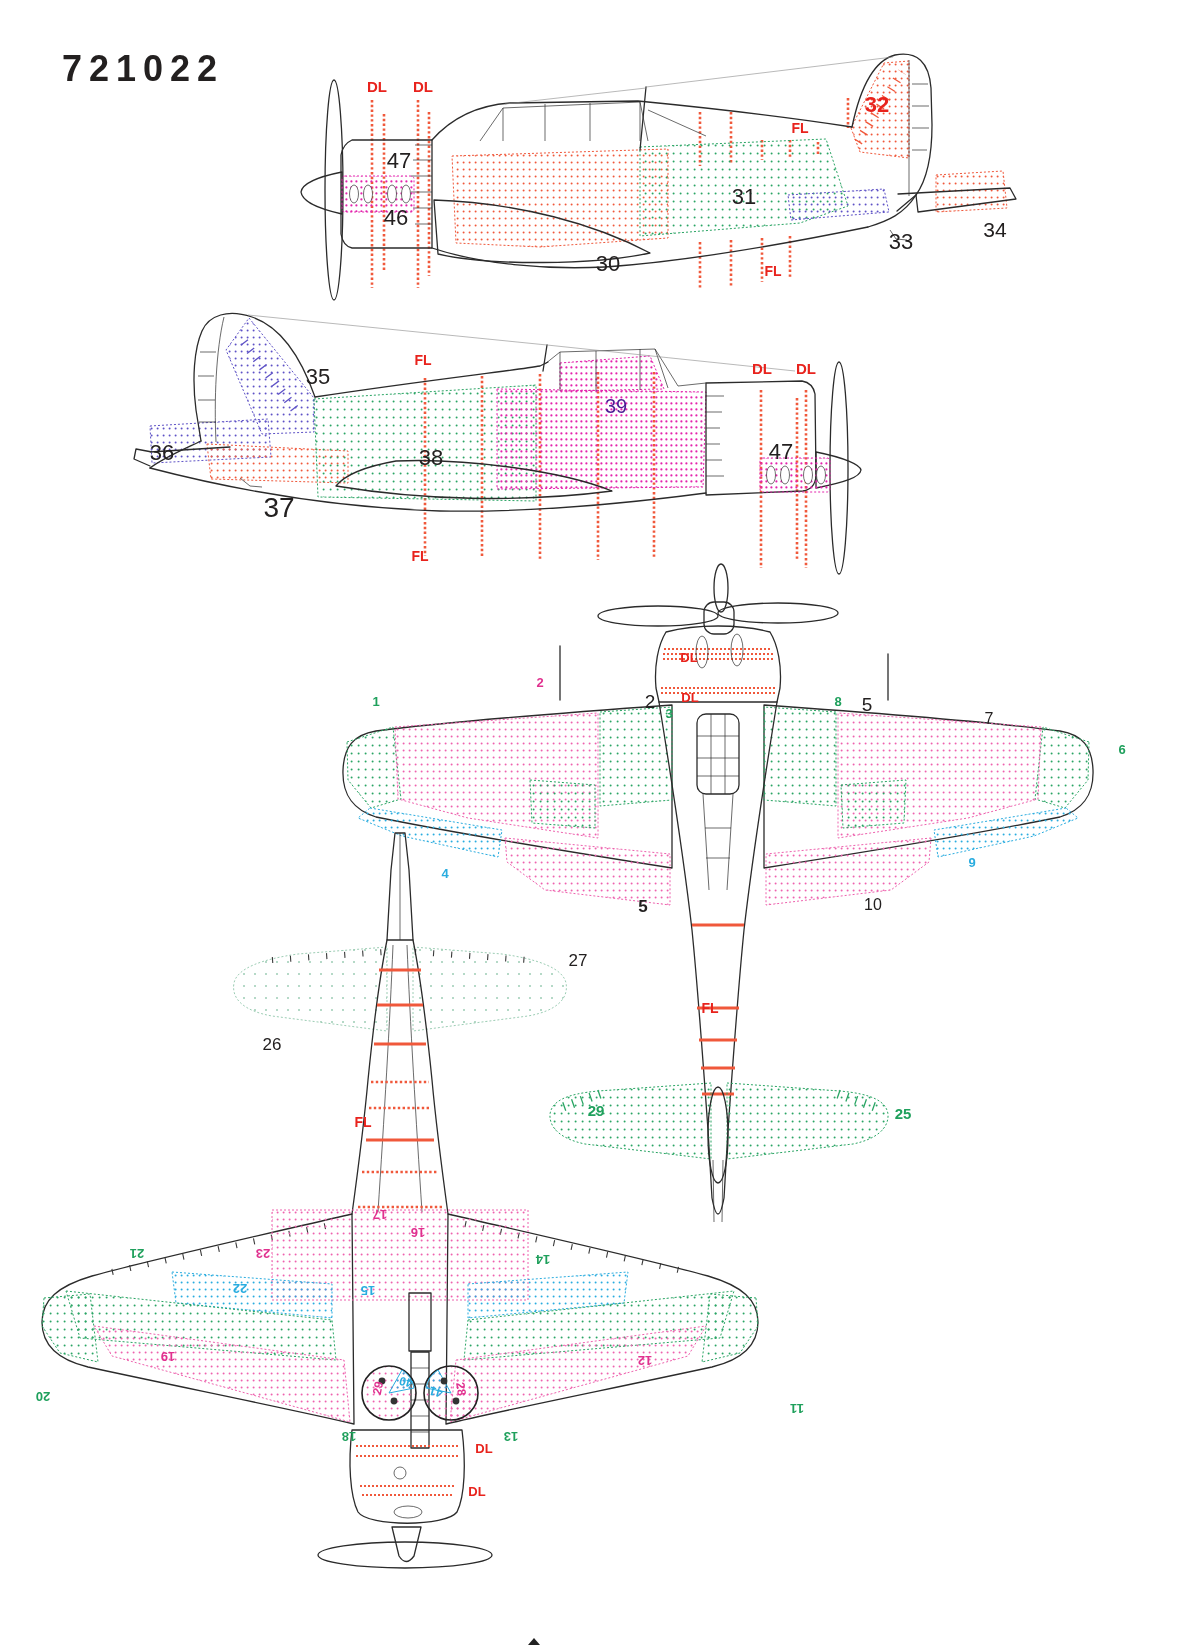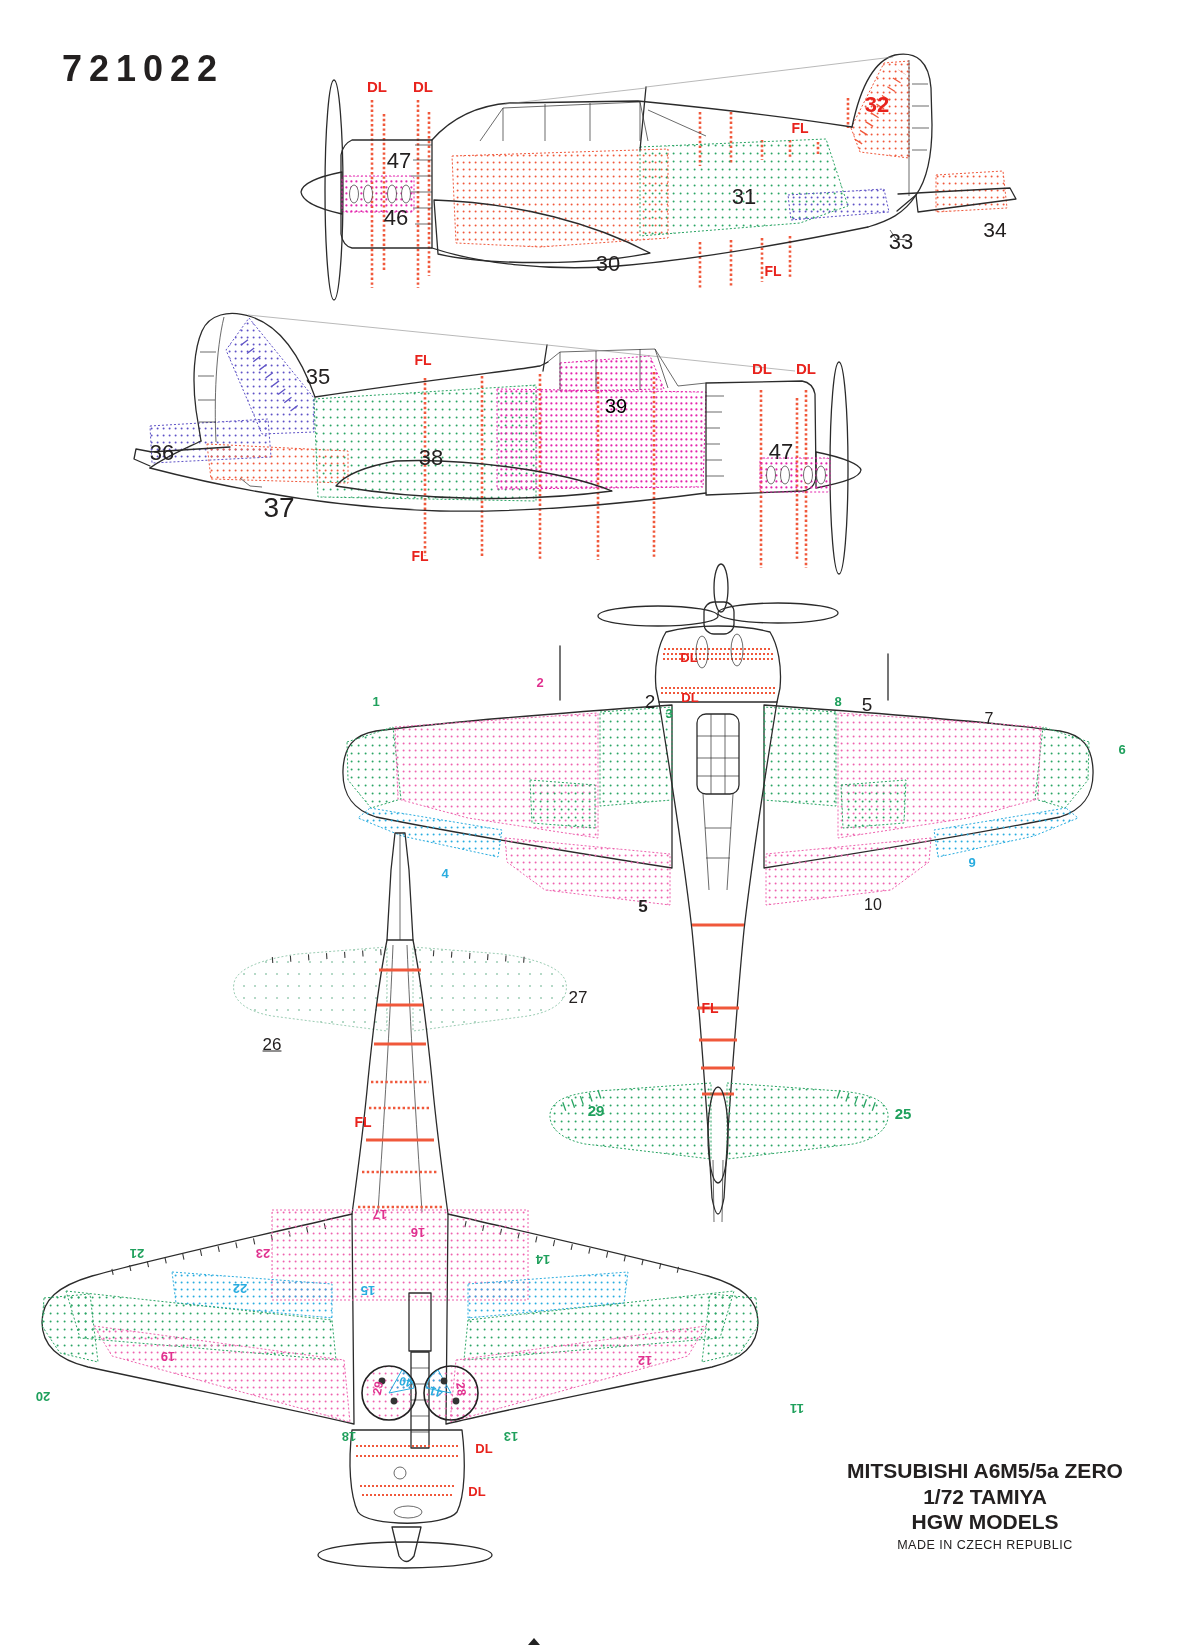--- a/index.html
+++ b/index.html
@@ -256,21 +256,21 @@
       <span class="lbl" style="left: 396px; top: 218px; color: rgb(35, 32, 32); font-size: 22px; transform: translate(-50%, -50%);">46</span>
       <span class="lbl" style="left: 877px; top: 105px; color: rgb(232, 35, 29); font-size: 22px; font-weight: bold; transform: translate(-50%, -50%);">32</span>
       <span class="lbl" style="left: 800px; top: 128px; color: rgb(232, 35, 29); font-size: 14px; font-weight: bold; transform: translate(-50%, -50%);">FL</span>
       <span class="lbl" style="left: 744px; top: 197px; color: rgb(35, 32, 32); font-size: 22px; transform: translate(-50%, -50%);">31</span>
       <span class="lbl" style="left: 608px; top: 264px; color: rgb(35, 32, 32); font-size: 22px; transform: translate(-50%, -50%);">30</span>
       <span class="lbl" style="left: 901px; top: 242px; color: rgb(35, 32, 32); font-size: 22px; transform: translate(-50%, -50%);">33</span>
       <span class="lbl" style="left: 995px; top: 229px; color: rgb(35, 32, 32); font-size: 21px; transform: translate(-50%, -50%);">34</span>
       <span class="lbl" style="left: 773px; top: 271px; color: rgb(232, 35, 29); font-size: 14px; font-weight: bold; transform: translate(-50%, -50%);">FL</span>
       <span class="lbl" style="left: 318px; top: 377px; color: rgb(35, 32, 32); font-size: 22px; transform: translate(-50%, -50%);">35</span>
       <span class="lbl" style="left: 423px; top: 360px; color: rgb(232, 35, 29); font-size: 14px; font-weight: bold; transform: translate(-50%, -50%);">FL</span>
-      <span class="lbl" style="left: 616px; top: 406px; color: #000000; font-size: 20px; transform: translate(-50%, -50%);">39</span>
+      <span class="lbl" style="left: 616px; top: 406px; color: #4c1d95; font-size: 20px; transform: translate(-50%, -50%);">39</span>
       <span class="lbl" style="left: 762px; top: 368px; color: rgb(232, 35, 29); font-size: 15px; font-weight: bold; transform: translate(-50%, -50%);">DL</span>
       <span class="lbl" style="left: 806px; top: 368px; color: rgb(232, 35, 29); font-size: 15px; font-weight: bold; transform: translate(-50%, -50%);">DL</span>
       <span class="lbl" style="left: 162px; top: 453px; color: rgb(35, 32, 32); font-size: 22px; transform: translate(-50%, -50%);">36</span>
       <span class="lbl" style="left: 431px; top: 458px; color: rgb(35, 32, 32); font-size: 22px; transform: translate(-50%, -50%);">38</span>
       <span class="lbl" style="left: 781px; top: 452px; color: rgb(35, 32, 32); font-size: 22px; transform: translate(-50%, -50%);">47</span>
       <span class="lbl" style="left: 279px; top: 508px; color: rgb(35, 32, 32); font-size: 28px; transform: translate(-50%, -50%);">37</span>
       <span class="lbl" style="left: 420px; top: 556px; color: rgb(232, 35, 29); font-size: 14px; font-weight: bold; transform: translate(-50%, -50%);">FL</span>
       <span class="lbl" style="left: 689px; top: 657px; color: rgb(232, 35, 29); font-size: 13px; font-weight: bold; transform: translate(-50%, -50%);">DL</span>
       <span class="lbl" style="left: 690px; top: 697px; color: rgb(232, 35, 29); font-size: 13px; font-weight: bold; transform: translate(-50%, -50%);">DL</span>
       <span class="lbl" style="left: 650px; top: 701px; color: rgb(35, 32, 32); font-size: 19px; transform: translate(-50%, -50%);">2</span>
@@ -281,22 +281,22 @@
       <span class="lbl" style="left: 867px; top: 704px; color: rgb(35, 32, 32); font-size: 19px; transform: translate(-50%, -50%);">5</span>
       <span class="lbl" style="left: 989px; top: 719px; color: rgb(35, 32, 32); font-size: 16px; transform: translate(-50%, -50%);">7</span>
       <span class="lbl" style="left: 1122px; top: 749px; color: rgb(31, 160, 92); font-size: 13px; font-weight: bold; transform: translate(-50%, -50%);">6</span>
       <span class="lbl" style="left: 445px; top: 873px; color: rgb(41, 172, 223); font-size: 13px; font-weight: bold; transform: translate(-50%, -50%);">4</span>
       <span class="lbl" style="left: 972px; top: 862px; color: rgb(41, 172, 223); font-size: 13px; font-weight: bold; transform: translate(-50%, -50%);">9</span>
       <span class="lbl" style="left: 643px; top: 906px; color: rgb(35, 32, 32); font-size: 17px; font-weight: bold; transform: translate(-50%, -50%);">5</span>
       <span class="lbl" style="left: 873px; top: 905px; color: rgb(35, 32, 32); font-size: 16px; transform: translate(-50%, -50%);">10</span>
       <span class="lbl" style="left: 710px; top: 1008px; color: rgb(232, 35, 29); font-size: 14px; font-weight: bold; transform: translate(-50%, -50%);">FL</span>
       <span class="lbl" style="left: 596px; top: 1110px; color: rgb(31, 160, 92); font-size: 15px; font-weight: bold; transform: translate(-50%, -50%);">29</span>
       <span class="lbl" style="left: 903px; top: 1113px; color: rgb(31, 160, 92); font-size: 15px; font-weight: bold; transform: translate(-50%, -50%);">25</span>
-      <span class="lbl" style="left: 578px; top: 997px; color: rgb(35, 32, 32); font-size: 17px; transform: translate(-50%, -50%);">27</span>
-      <span class="lbl" style="left: 272px; top: 1044px; color: rgb(35, 32, 32); font-size: 17px; transform: translate(-50%, -50%); text-decoration: underline;">26</span>
+      <span class="lbl" style="left: 578px; top: 960px; color: rgb(35, 32, 32); font-size: 17px; transform: translate(-50%, -50%);">27</span>
+      <span class="lbl" style="left: 272px; top: 1044px; color: rgb(35, 32, 32); font-size: 17px; transform: translate(-50%, -50%);">26</span>
       <span class="lbl" style="left: 363px; top: 1122px; color: rgb(232, 35, 29); font-size: 14px; font-weight: bold; transform: translate(-50%, -50%);">FL</span>
       <span class="lbl" style="left: 380px; top: 1214px; color: rgb(224, 49, 143); font-size: 13px; font-weight: bold; transform: translate(-50%, -50%) rotate(180deg);">17</span>
       <span class="lbl" style="left: 418px; top: 1232px; color: rgb(224, 49, 143); font-size: 13px; font-weight: bold; transform: translate(-50%, -50%) rotate(180deg);">16</span>
       <span class="lbl" style="left: 263px; top: 1253px; color: rgb(224, 49, 143); font-size: 13px; font-weight: bold; transform: translate(-50%, -50%) rotate(180deg);">23</span>
       <span class="lbl" style="left: 137px; top: 1253px; color: rgb(31, 160, 92); font-size: 13px; font-weight: bold; transform: translate(-50%, -50%) rotate(180deg);">21</span>
       <span class="lbl" style="left: 543px; top: 1259px; color: rgb(31, 160, 92); font-size: 13px; font-weight: bold; transform: translate(-50%, -50%) rotate(180deg);">14</span>
       <span class="lbl" style="left: 240px; top: 1288px; color: rgb(41, 172, 223); font-size: 13px; font-weight: bold; transform: translate(-50%, -50%) rotate(180deg);">22</span>
       <span class="lbl" style="left: 368px; top: 1290px; color: rgb(41, 172, 223); font-size: 13px; font-weight: bold; transform: translate(-50%, -50%) rotate(180deg);">15</span>
       <span class="lbl" style="left: 43px; top: 1396px; color: rgb(31, 160, 92); font-size: 13px; font-weight: bold; transform: translate(-50%, -50%) rotate(180deg);">20</span>
       <span class="lbl" style="left: 168px; top: 1356px; color: rgb(224, 49, 143); font-size: 13px; font-weight: bold; transform: translate(-50%, -50%) rotate(180deg);">19</span>
@@ -305,20 +305,14 @@
       <span class="lbl" style="left: 378px; top: 1388px; color: rgb(224, 49, 143); font-size: 12px; font-weight: bold; transform: translate(-50%, -50%) rotate(-80deg);">29</span>
       <span class="lbl" style="left: 406px; top: 1382px; color: rgb(41, 172, 223); font-size: 12px; font-weight: bold; transform: translate(-50%, -50%) rotate(195deg);">40</span>
       <span class="lbl" style="left: 436px; top: 1392px; color: rgb(41, 172, 223); font-size: 12px; font-weight: bold; transform: translate(-50%, -50%) rotate(195deg);">41</span>
       <span class="lbl" style="left: 461px; top: 1389px; color: rgb(224, 49, 143); font-size: 12px; font-weight: bold; transform: translate(-50%, -50%) rotate(80deg);">28</span>
       <span class="lbl" style="left: 349px; top: 1436px; color: rgb(31, 160, 92); font-size: 13px; font-weight: bold; transform: translate(-50%, -50%) rotate(180deg);">18</span>
       <span class="lbl" style="left: 511px; top: 1436px; color: rgb(31, 160, 92); font-size: 13px; font-weight: bold; transform: translate(-50%, -50%) rotate(180deg);">13</span>
       <span class="lbl" style="left: 484px; top: 1448px; color: rgb(232, 35, 29); font-size: 13px; font-weight: bold; transform: translate(-50%, -50%);">DL</span>
       <span class="lbl" style="left: 477px; top: 1491px; color: rgb(232, 35, 29); font-size: 13px; font-weight: bold; transform: translate(-50%, -50%);">DL</span>
     </div>
 
-  <div class="footer">
-    <div class="f-big">MITSUBISHI A6M5/5a ZERO</div>
-    <div class="f-big">1/72 TAMIYA</div>
-    <div class="f-big">HGW MODELS</div>
-    <div class="f-small">MADE IN CZECH REPUBLIC</div>
-  </div>
 
 </div>
 
 </body></html>

